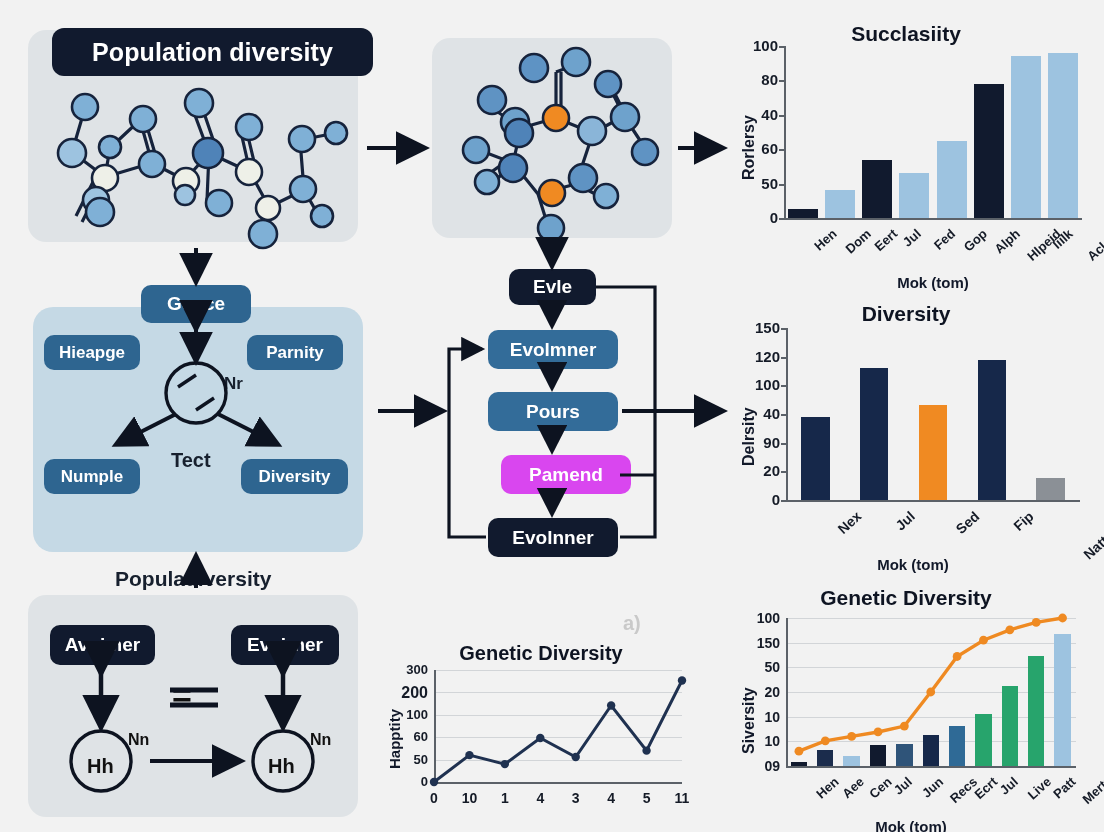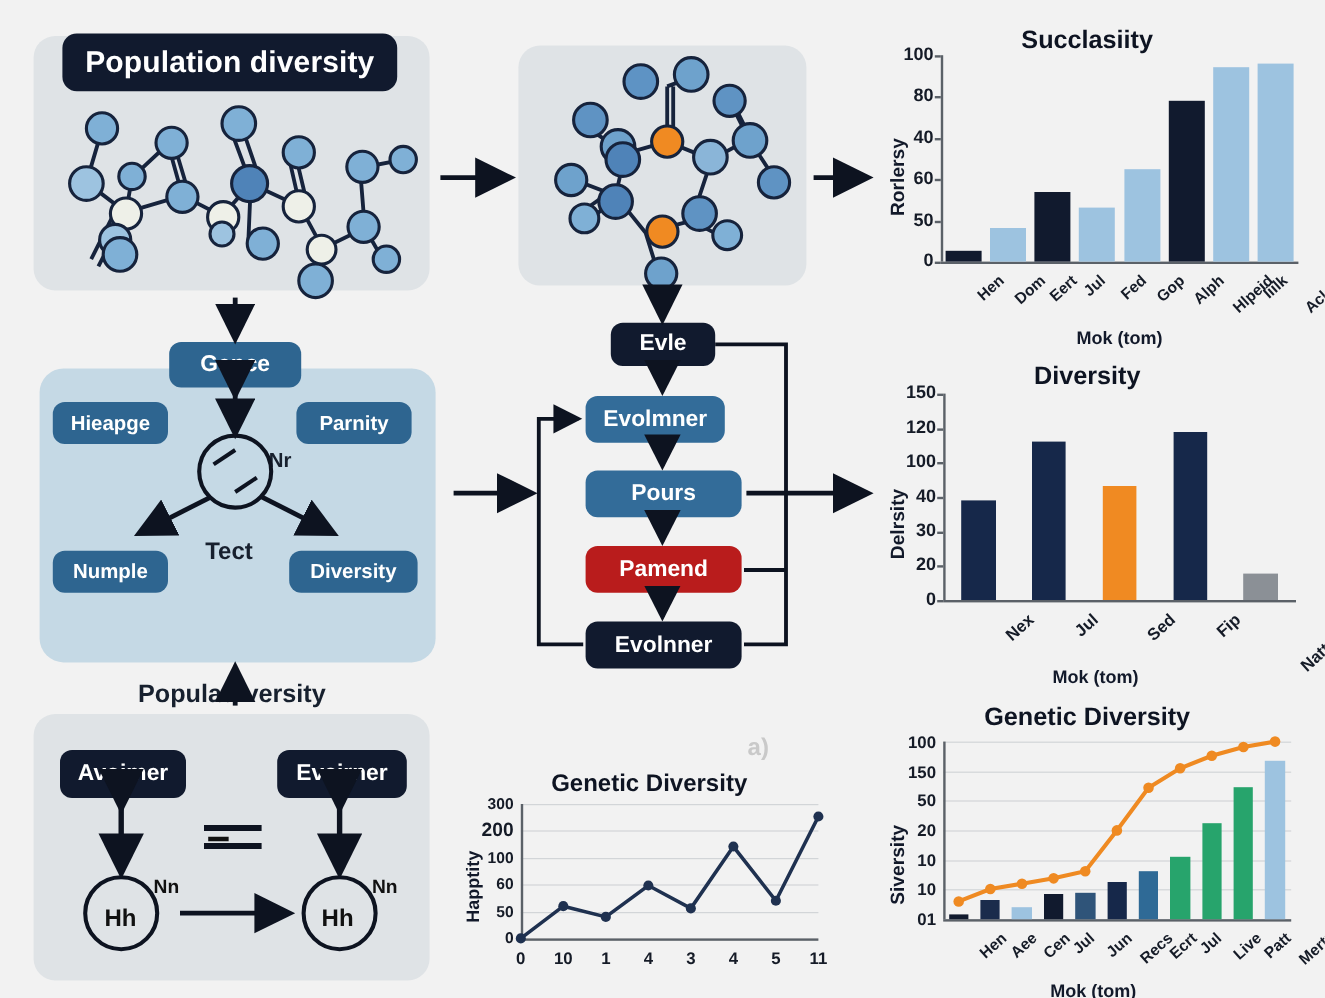--- a/index.html
+++ b/index.html
@@ -20,21 +20,21 @@
     border-radius:12px;display:flex;align-items:center;justify-content:center;
     font-weight:700;letter-spacing:.1px;
   }
 
   .node-box{
     position:absolute;border-radius:10px;display:flex;align-items:center;justify-content:center;
     color:#fff;font-weight:700;text-align:center;
   }
   .nb-dark{background:#111a2e;}
   .nb-mid{background:#336c99;}
-  .nb-mid2{background:#b91c1c;}
+  .nb-mid2{background:#d946ef;margin-left:13px;}
   .nb-blue{background:#2e6590;}
 
   .plain-label{position:absolute;color:#17202e;font-weight:600;}
 
   svg.ov{position:absolute;left:0;top:0;width:1104px;height:832px;pointer-events:none;}
 
   
   .chart{position:absolute;}
   .chart-title{
     position:absolute;width:100%;text-align:center;
@@ -58,21 +58,21 @@
   .axisline{position:absolute;background:#5b6168;}
   .wm{position:absolute;color:#c9c9c9;font-weight:600;}
 </style>
 </head>
 <body>
 
 <div id="root">
 
   <div class="panel" style="left:28px;top:30px;width:330px;height:212px;"></div>
 
-  <div class="title-chip" style="left:52px;top:28px;width:279px;height:48px;font-size:25px;">
+  <div class="title-chip" style="left:52px;top:28px;width:321px;height:48px;font-size:25px;">
     <span>Population diversity</span>
   </div>
 
   <div class="panel" style="left:432px;top:38px;width:240px;height:200px;"></div>
 
   <div class="panel-light" style="left:33px;top:307px;width:330px;height:245px;"></div>
 
   <div class="node-box nb-blue" style="left:141px;top:285px;width:110px;height:38px;font-size:19px;">
     <span>Gence</span>
   </div>
@@ -97,21 +97,21 @@
     <span>Nr</span>
   </div>
 
   <div class="plain-label" style="left:171px;top:449px;font-size:20px;">
     <span>Tect</span>
   </div>
 
   <div class="node-box nb-dark" style="left:509px;top:269px;width:87px;height:36px;font-size:19px;">
     <span>Evle</span>
   </div>
-  <div class="node-box nb-mid" style="left:488px;top:330px;width:116px;height:39px;font-size:19px;">
+  <div class="node-box nb-mid" style="left:488px;top:330px;width:130px;height:39px;font-size:19px;">
     <span>Evolmner</span>
   </div>
   <div class="node-box nb-mid" style="left:488px;top:392px;width:130px;height:39px;font-size:19px;">
     <span>Pours</span>
   </div>
   <div class="node-box nb-mid2" style="left:488px;top:455px;width:130px;height:39px;font-size:19px;">
     <span>Pamend</span>
   </div>
   <div class="node-box nb-dark" style="left:488px;top:518px;width:130px;height:39px;font-size:19px;">
     <span>Evolnner</span>
@@ -193,21 +193,21 @@
   <div class="chart" id="chart-diversity" style="left:726px;top:296px;width:360px;height:262px;">
       <div class="chart-title" style="top:6px;font-size:21px;">Diversity</div>
       <div class="ytick" style="left:10px;top:23px;width:44px;font-size:15px;">150</div>
       <div class="axisline" style="left:55px;top:32px;width:5px;height:2px;"></div>
       <div class="ytick" style="left:10px;top:51.66666666666667px;width:44px;font-size:15px;">120</div>
       <div class="axisline" style="left:55px;top:60.66666666666667px;width:5px;height:2px;"></div>
       <div class="ytick" style="left:10px;top:80.33333333333334px;width:44px;font-size:15px;">100</div>
       <div class="axisline" style="left:55px;top:89.33333333333334px;width:5px;height:2px;"></div>
       <div class="ytick" style="left:10px;top:109px;width:44px;font-size:15px;">40</div>
       <div class="axisline" style="left:55px;top:118px;width:5px;height:2px;"></div>
-      <div class="ytick" style="left:10px;top:137.66666666666669px;width:44px;font-size:15px;">30</div>
+      <div class="ytick" style="left:10px;top:137.66666666666669px;width:44px;font-size:15px;">90</div>
       <div class="axisline" style="left:55px;top:146.66666666666669px;width:5px;height:2px;"></div>
       <div class="ytick" style="left:10px;top:166.33333333333334px;width:44px;font-size:15px;">20</div>
       <div class="axisline" style="left:55px;top:175.33333333333334px;width:5px;height:2px;"></div>
       <div class="ytick" style="left:10px;top:195px;width:44px;font-size:15px;">0</div>
       <div class="axisline" style="left:55px;top:204px;width:5px;height:2px;"></div>
       <div class="axisline" style="left:60px;top:32px;width:2px;height:172px;"></div>
       <div class="axisline" style="left:60px;top:204px;width:294px;height:2px;"></div>
       <div class="bar" style="left:75.288px;top:121.44px;width:28.223999999999997px;height:82.56px;background:#16284a;"></div>
       <div class="bar" style="left:134.088px;top:72.13333333333333px;width:28.223999999999997px;height:131.86666666666667px;background:#16284a;"></div>
       <div class="bar" style="left:192.888px;top:108.82666666666667px;width:28.223999999999997px;height:95.17333333333333px;background:#f08a22;"></div>
@@ -266,21 +266,21 @@
       <div class="ytick" style="left:10px;top:54.66666666666667px;width:44px;font-size:14px;">150</div>
       <div class="gridline" style="left:60px;top:62.66666666666667px;width:290px;"></div>
       <div class="ytick" style="left:10px;top:79.33333333333334px;width:44px;font-size:14px;">50</div>
       <div class="gridline" style="left:60px;top:87.33333333333334px;width:290px;"></div>
       <div class="ytick" style="left:10px;top:104px;width:44px;font-size:14px;">20</div>
       <div class="gridline" style="left:60px;top:112px;width:290px;"></div>
       <div class="ytick" style="left:10px;top:128.66666666666669px;width:44px;font-size:14px;">10</div>
       <div class="gridline" style="left:60px;top:136.66666666666669px;width:290px;"></div>
       <div class="ytick" style="left:10px;top:153.33333333333334px;width:44px;font-size:14px;">10</div>
       <div class="gridline" style="left:60px;top:161.33333333333334px;width:290px;"></div>
-      <div class="ytick" style="left:10px;top:178px;width:44px;font-size:14px;">01</div>
+      <div class="ytick" style="left:10px;top:178px;width:44px;font-size:14px;">09</div>
       <div class="gridline" style="left:60px;top:186px;width:290px;"></div>
       <div class="axisline" style="left:60px;top:38px;width:2px;height:148px;"></div>
       <div class="axisline" style="left:60px;top:186px;width:290px;height:2px;"></div>
       <div class="bar" style="left:64.74545454545455px;top:181.56px;width:16.345454545454544px;height:4.4399999999999995px;background:#111a2e;"></div>
       <div class="bar" style="left:91.10909090909091px;top:169.72px;width:16.345454545454544px;height:16.28px;background:#1b2c4c;"></div>
       <div class="bar" style="left:117.47272727272727px;top:175.64px;width:16.345454545454544px;height:10.360000000000001px;background:#9dc3e0;"></div>
       <div class="bar" style="left:143.83636363636364px;top:165.28px;width:16.345454545454544px;height:20.720000000000002px;background:#111a2e;"></div>
       <div class="bar" style="left:170.2px;top:163.8px;width:16.345454545454544px;height:22.2px;background:#2f5479;"></div>
       <div class="bar" style="left:196.56363636363636px;top:154.92000000000002px;width:16.345454545454544px;height:31.08px;background:#16284a;"></div>
       <div class="bar" style="left:222.92727272727274px;top:146.04px;width:16.345454545454544px;height:39.96px;background:#2f6a96;"></div>

